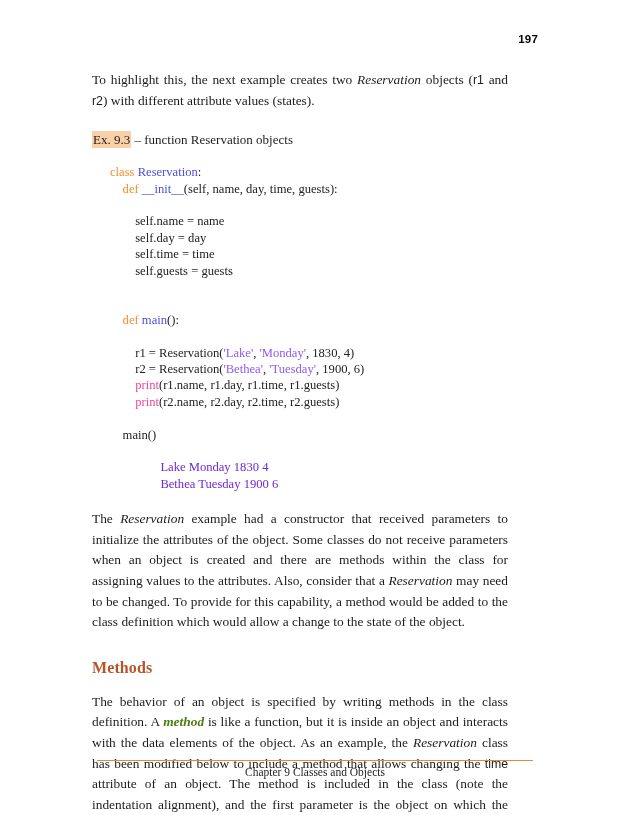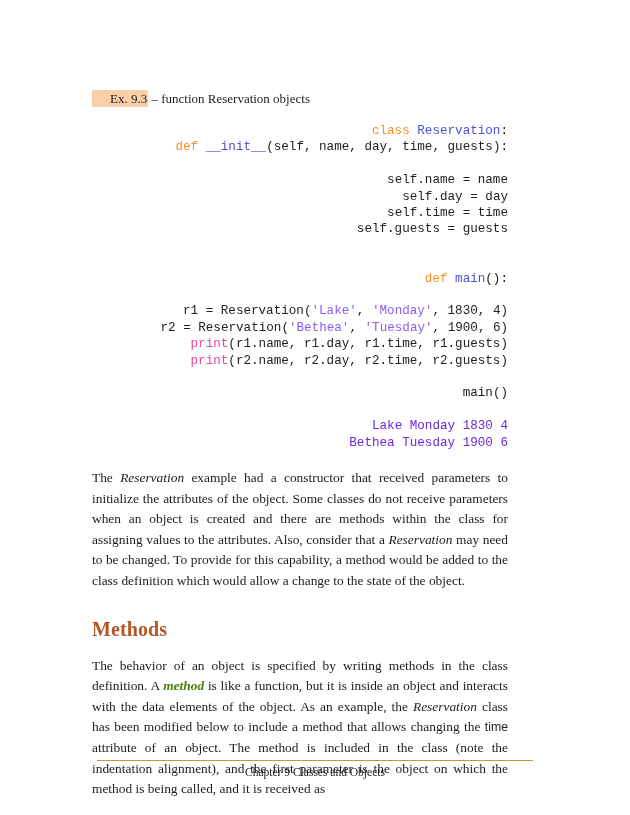--- a/index.html
+++ b/index.html
@@ -58,46 +58,45 @@
 
   
   .ex-caption {
     margin-top: 20px;
     font-size: 13px;
     line-height: 17px;
     color: #1c1c1c;
   }
   .ex-tag {
     background: #fbd0a8;
-    padding: 1px 1px 1px 18px;
+    padding: 1px 1px 1px 1px;
   }
 
   
   .code {
     margin-top: 16px;
-    margin-left: 8px;
-    font-family: Liberation Mono, monospace;
+    margin-left: 18px;
+    font-family: Liberation Serif, serif;
     font-size: 12.6px;
     line-height: 16.4px;
     white-space: pre;
     color: #222222;
-    text-align: right;
   }
   .code .kw   { color: #f5902b; }
   .code .fn   { color: #4a52d6; }
   .code .str  { color: #8b5cf6; }
   .code .bif  { color: #ec4899; }
   .code .out  { color: #6d28d9; }
   .code-blank { height: 16.4px; }
 
   
   h2.section {
     margin: 26px 0 0 0;
     font-family: "Liberation Serif", serif;
-    font-size: 20px;
+    font-size: 16px;
     font-weight: bold;
     color: #b5562a;
     letter-spacing: 0.1px;
   }
 
   .para-gap { height: 17px; }
   .para-gap-sm { height: 15px; }
 
   
   .footer-rule {
@@ -117,23 +116,25 @@
     font-family: Liberation Serif, serif;
     font-size: 11.5px;
     color: #1c1c1c;
   }
 </style>
 </head>
 <body>
 
 <div class="page">
 
+  <div class="page-number">197</div>
 
   <div class="content">
 
+    <p class="body"><span>To highlight this, the next example creates two </span><span class="it">Reservation</span><span> objects (</span><span class="sans">r1</span><span> and </span><span class="sans">r2</span><span>) with different attribute values (states).</span></p>
 
     <div class="ex-caption"><span class="ex-tag">Ex. 9.3</span><span> – function Reservation objects</span></div>
 
     <div class="code"><div><span class="kw">class</span><span> </span><span class="fn">Reservation</span><span>:</span></div><div><span>    </span><span class="kw">def</span><span> </span><span class="fn">__init__</span><span>(self, name, day, time, guests):</span></div><div class="code-blank">&nbsp;</div><div><span>        self.name = name</span></div><div><span>        self.day = day</span></div><div><span>        self.time = time</span></div><div><span>        self.guests = guests</span></div><div class="code-blank">&nbsp;</div><div class="code-blank">&nbsp;</div><div><span>    </span><span class="kw">def</span><span> </span><span class="fn">main</span><span>():</span></div><div class="code-blank">&nbsp;</div><div><span>        r1 = Reservation(</span><span class="str">'Lake'</span><span>, </span><span class="str">'Monday'</span><span>, 1830, 4)</span></div><div><span>        r2 = Reservation(</span><span class="str">'Bethea'</span><span>, </span><span class="str">'Tuesday'</span><span>, 1900, 6)</span></div><div><span>        </span><span class="bif">print</span><span>(r1.name, r1.day, r1.time, r1.guests)</span></div><div><span>        </span><span class="bif">print</span><span>(r2.name, r2.day, r2.time, r2.guests)</span></div><div class="code-blank">&nbsp;</div><div><span>    main()</span></div><div class="code-blank">&nbsp;</div><div><span>                </span><span class="out">Lake Monday 1830 4</span></div><div><span>                </span><span class="out">Bethea Tuesday 1900 6</span></div></div>
 
     <div class="para-gap"></div>
 
     <p class="body"><span>The </span><span class="it">Reservation</span><span> example had a constructor that received parameters to initialize the attributes of the object.   Some classes do not receive parameters when an object is created and there are methods within the class for assigning values to the attributes.  Also, consider that a </span><span class="it">Reservation</span><span> may need to be changed.  To provide for this capability, a method would be added to the class definition which would allow a change to the state of the object.</span></p>
 
     <h2 class="section">Methods</h2>

